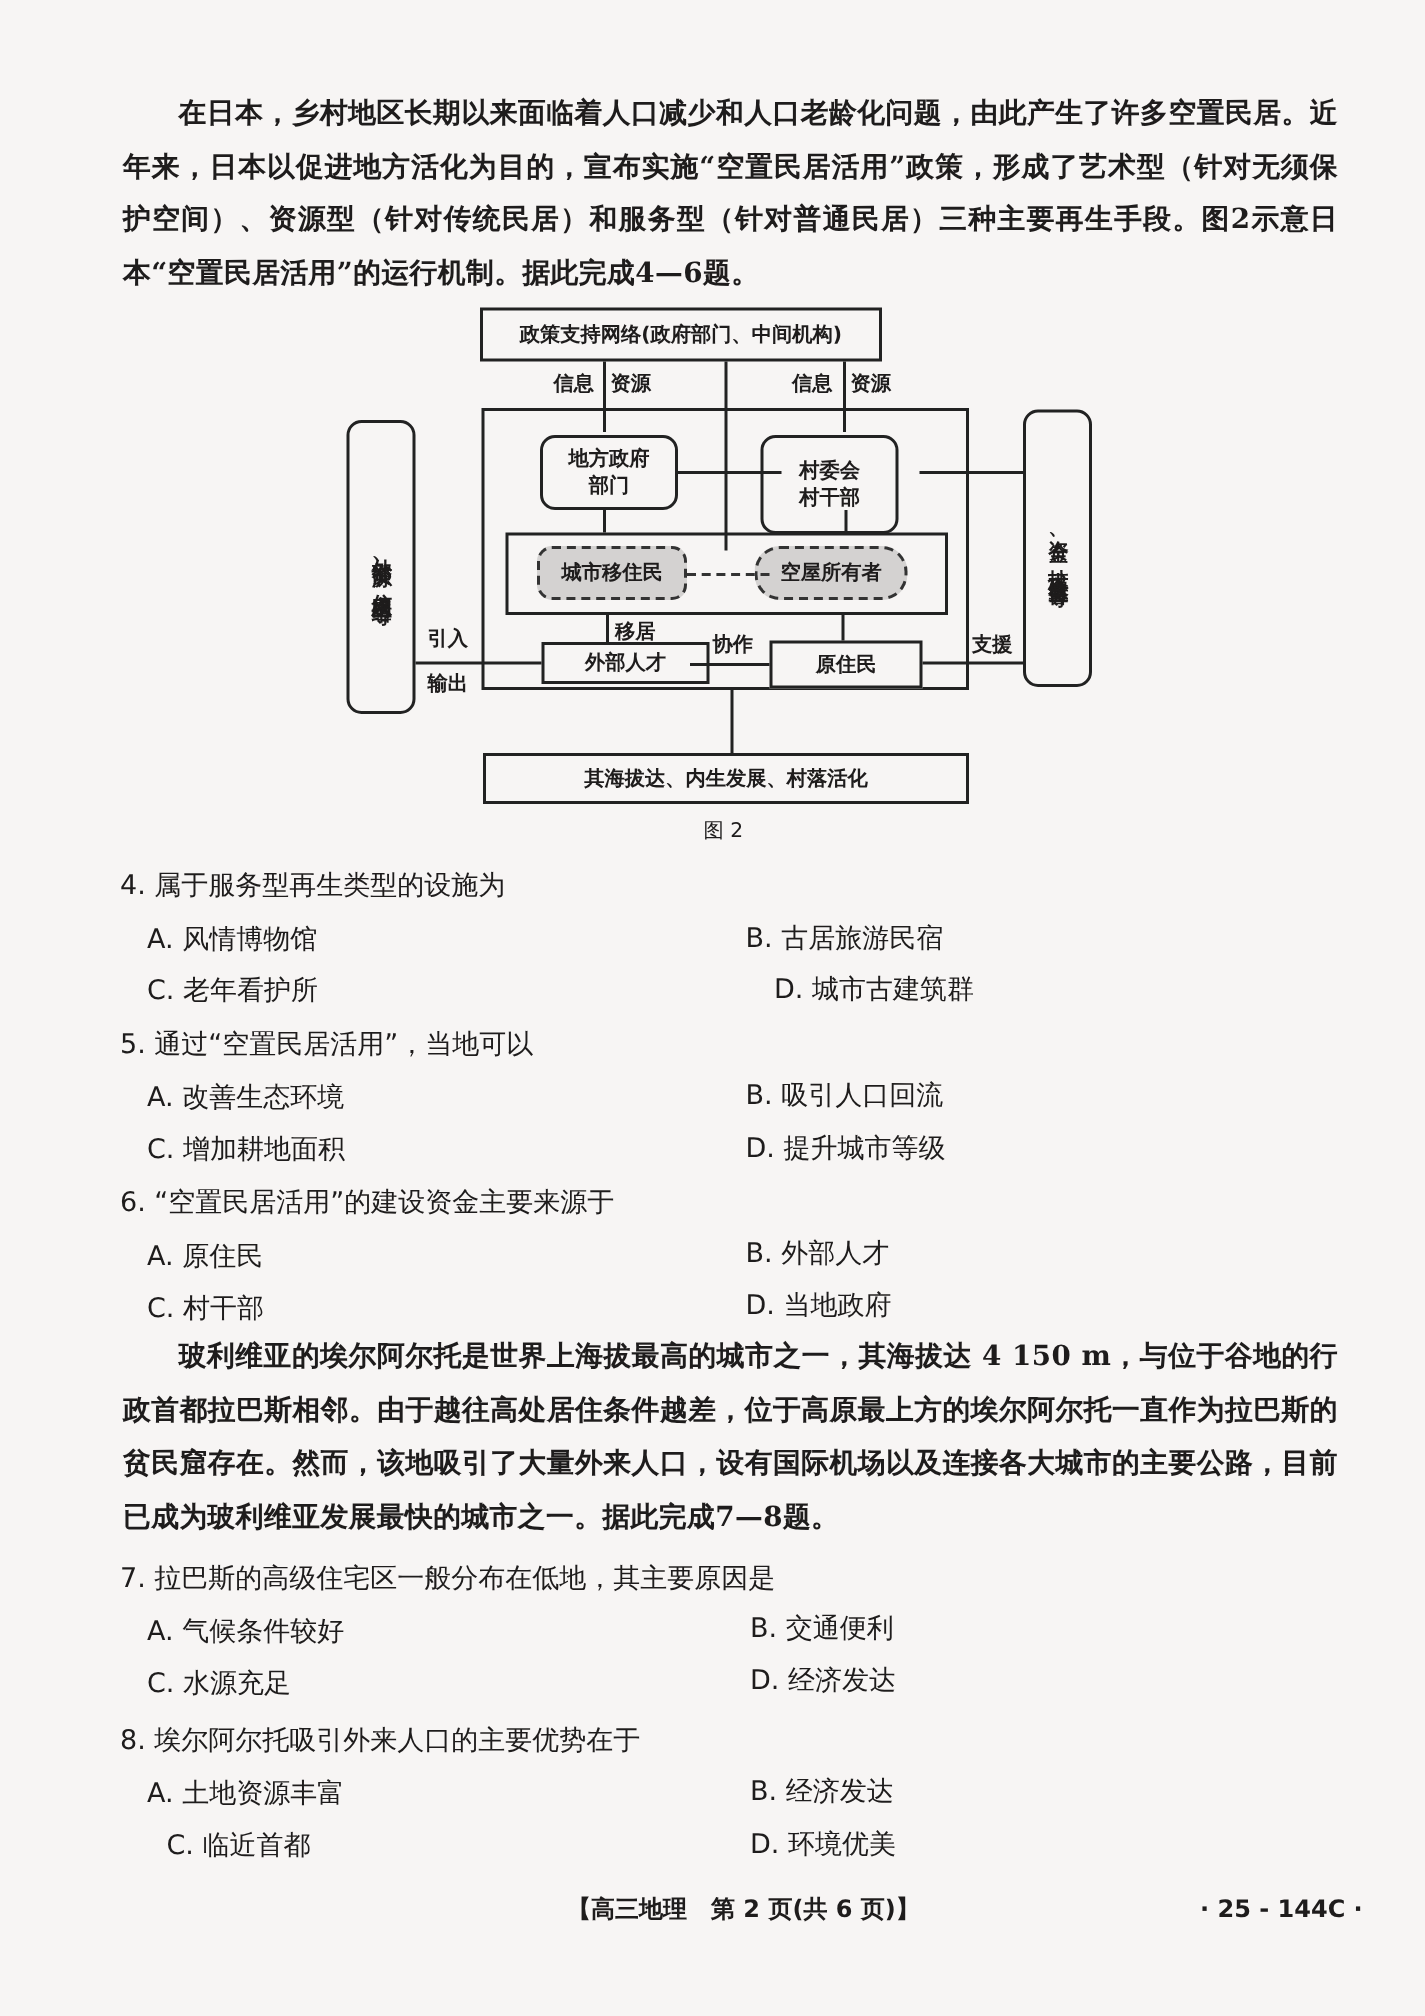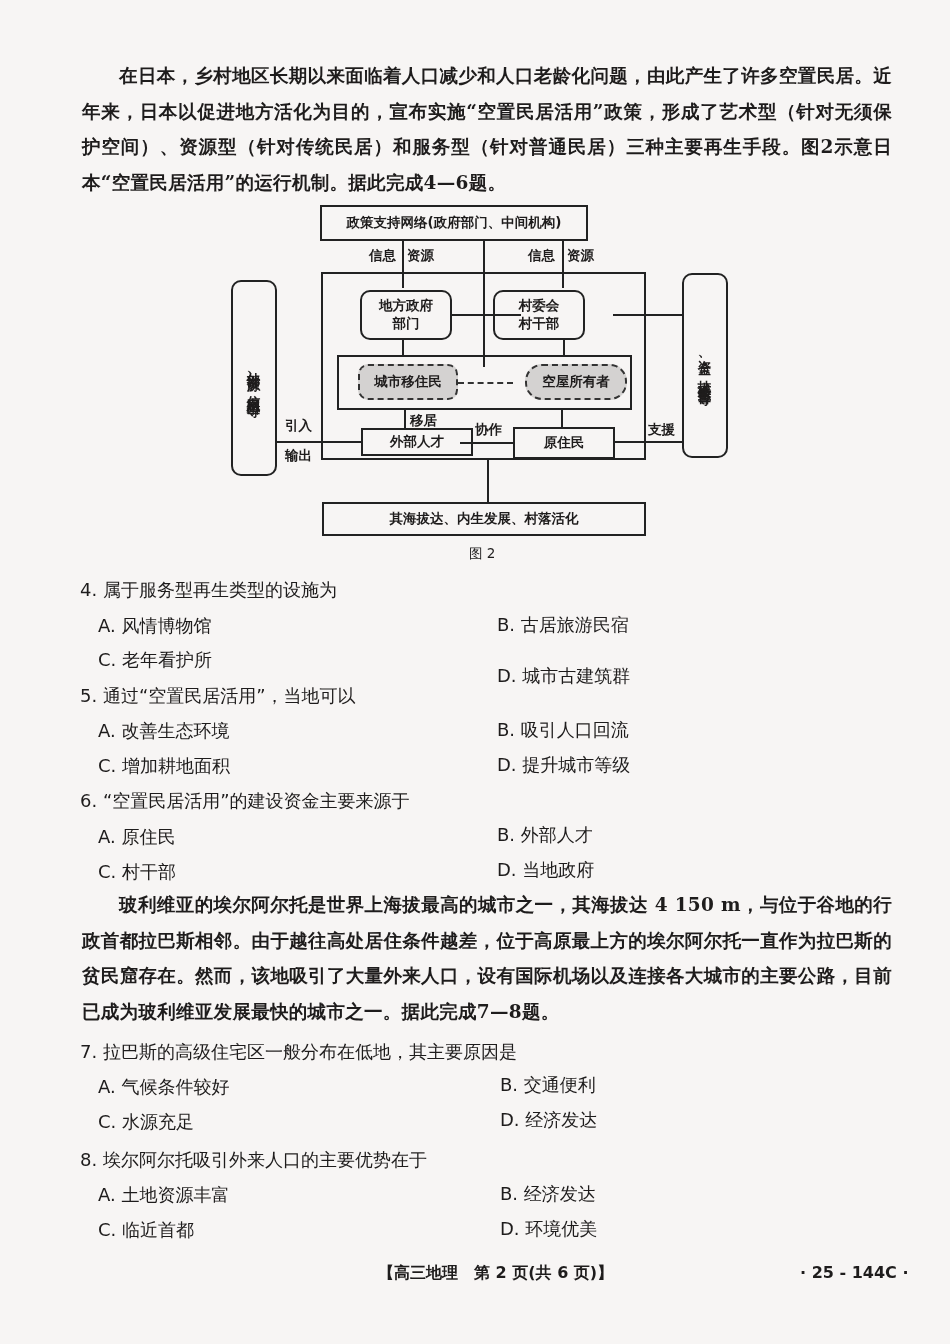--- a/index.html
+++ b/index.html
@@ -46,30 +46,30 @@
   <span class="lbl" style="left:369px; top:247px;">信息</span>
   <span class="lbl" style="left:407px; top:247px;">资源</span>
   <span class="lbl" style="left:528px; top:247px;">信息</span>
   <span class="lbl" style="left:567px; top:247px;">资源</span>
 
   <div class="abs" style="left:321px; top:272px; width:325px; height:188px; border:2px solid #222; box-sizing:border-box;"></div>
 
   <div class="box rbox" style="left:360px; top:290px; width:92px; height:50px;">
       <span style="width:60px; display:inline-block;">地方政府部门</span>
     </div>
-  <div class="box rbox" style="left:493px; top:290px; width:92px; height:50px;align-items:center;">
+  <div class="box rbox" style="left:507px; top:290px; width:92px; height:66px;align-items:center;">
       <span style="width:48px; display:inline-block;">村委会村干部</span>
     </div>
   <div class="line" style="left:452px; top:314px; width:69px; height:2px;"></div>
   <div class="line" style="left:402px; top:340px; width:2px; height:15px;"></div>
   <div class="line" style="left:563px; top:340px; width:2px; height:15px;"></div>
 
   <div class="abs" style="left:337px; top:355px; width:295px; height:55px; border:2px solid #222; box-sizing:border-box;"></div>
   <div class="box dashed" style="left:358px; top:364px; width:100px; height:36px;">城市移住民</div>
-  <div class="box dashed" style="left:525px; top:364px; width:102px; height:36px;border-radius:17px;">空屋所有者</div>
+  <div class="box dashed" style="left:503px; top:364px; width:102px; height:36px;border-radius:17px;">空屋所有者</div>
   <div class="abs" style="left:458px; top:382px; width:55px; border-top:2px dashed #333;"></div>
 
   <div class="box" style="left:361px; top:428px; width:112px; height:28px;">外部人才</div>
   <div class="box" style="left:513px; top:427px; width:102px; height:32px;">原住民</div>
   <div class="line" style="left:404px; top:410px; width:2px; height:18px;"></div>
   <div class="line" style="left:561px; top:410px; width:2px; height:17px;"></div>
   <div class="line" style="left:460px; top:442px; width:53px; height:2px;"></div>
   <span class="lbl" style="left:410px; top:412px;">移居</span>
   <span class="lbl" style="left:475px; top:421px;">协作</span>
 
@@ -89,21 +89,21 @@
   <div class="line" style="left:487px; top:460px; width:2px; height:42px;"></div>
   <div class="box" style="left:322px; top:502px; width:324px; height:34px;">其海拔达、内生发展、村落活化</div>
   <span class="lbl" style="left:469px; top:545px; font-weight:normal;">图 2</span>
 </div>
 
 <div>
   <div class="q" style="top:578px;">4. 属于服务型再生类型的设施为</div>
   <div class="opt" style="left:98px; top:614px;">A. 风情博物馆</div>
   <div class="opt" style="left:497px; top:613px;">B. 古居旅游民宿</div>
   <div class="opt" style="left:98px; top:648px;">C. 老年看护所</div>
-  <div class="opt" style="left:497px; top:647px;margin-top:17px;">D. 城市古建筑群</div>
+  <div class="opt" style="left:516px; top:647px;">D. 城市古建筑群</div>
 </div>
 <div>
   <div class="q" style="top:684px;">5. 通过“空置民居活用”，当地可以</div>
   <div class="opt" style="left:98px; top:719px;">A. 改善生态环境</div>
   <div class="opt" style="left:497px; top:718px;">B. 吸引人口回流</div>
   <div class="opt" style="left:98px; top:754px;">C. 增加耕地面积</div>
   <div class="opt" style="left:497px; top:753px;">D. 提升城市等级</div>
 </div>
 <div>
   <div class="q" style="top:789px;">6. “空置民居活用”的建设资金主要来源于</div>
@@ -119,21 +119,21 @@
   <div class="q" style="top:1040px;">7. 拉巴斯的高级住宅区一般分布在低地，其主要原因是</div>
   <div class="opt" style="left:98px; top:1075px;">A. 气候条件较好</div>
   <div class="opt" style="left:500px; top:1073px;text-align:center;">B. 交通便利</div>
   <div class="opt" style="left:98px; top:1110px;">C. 水源充足</div>
   <div class="opt" style="left:500px; top:1108px;">D. 经济发达</div>
 </div>
 <div>
   <div class="q" style="top:1148px;">8. 埃尔阿尔托吸引外来人口的主要优势在于</div>
   <div class="opt" style="left:98px; top:1183px;">A. 土地资源丰富</div>
   <div class="opt" style="left:500px; top:1182px;">B. 经济发达</div>
-  <div class="opt" style="left:98px; top:1218px;">C. 临近首都</div>
+  <div class="opt" style="left:111px; top:1218px;">C. 临近首都</div>
   <div class="opt" style="left:500px; top:1217px;">D. 环境优美</div>
 </div>
 
 <div class="footer" style="left:378px;">【高三地理　第 2 页(共 6 页)】</div>
 <div class="footer" style="left:800px;">· 25 - 144C ·</div>
 <div class="abs" style="left:852px; top:1320px; display:flex; align-items:center; gap:4px;margin-top:40px;">
   <div style="width:14px; height:14px; background:repeating-linear-gradient(90deg,#333 0 2px,#ddd 2px 4px);"></div>
   <div style="width:10px; height:8px; background:#2a8a6a; border-radius:2px;"></div>
   <span style="font-size:7px; font-family:'DejaVu Sans', sans-serif; color:#555;">扫描全能王</span>
 </div>

